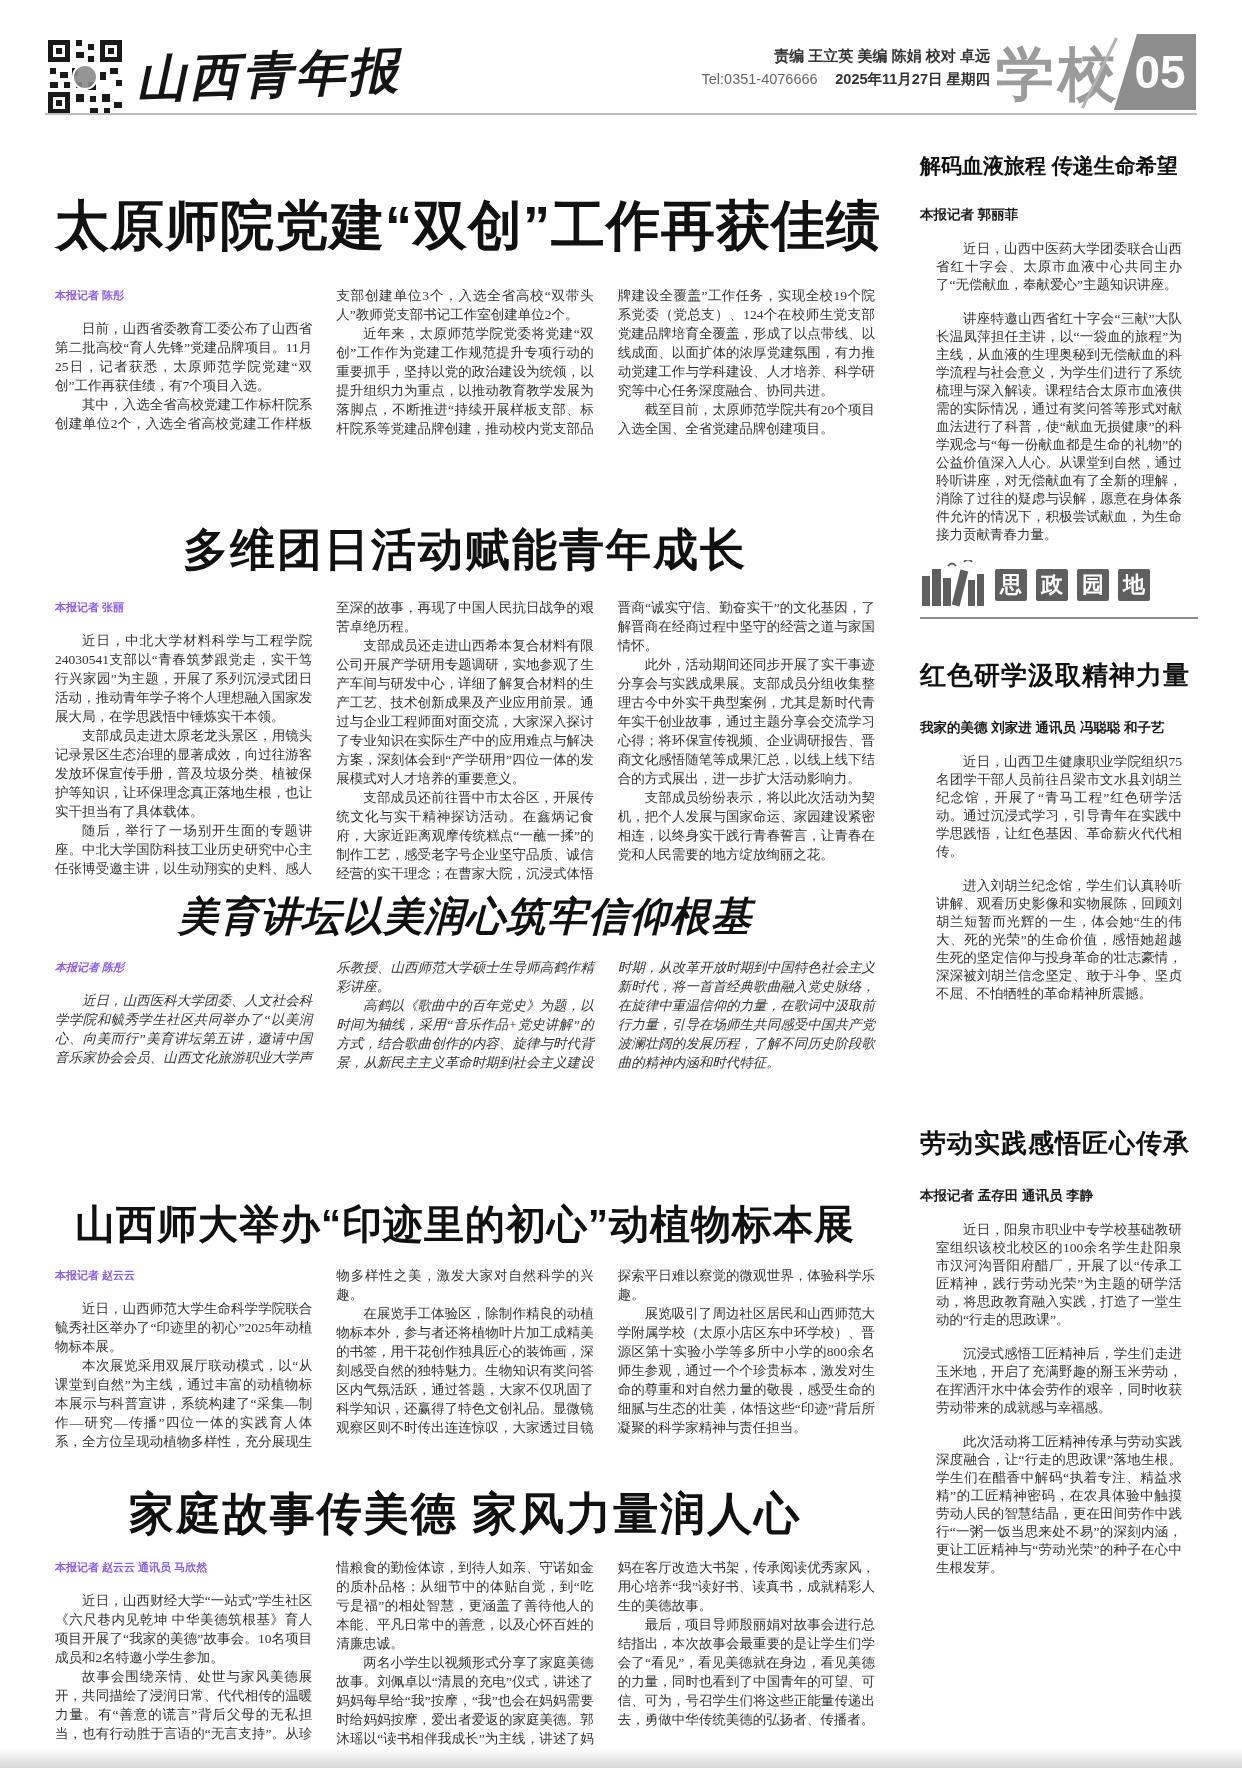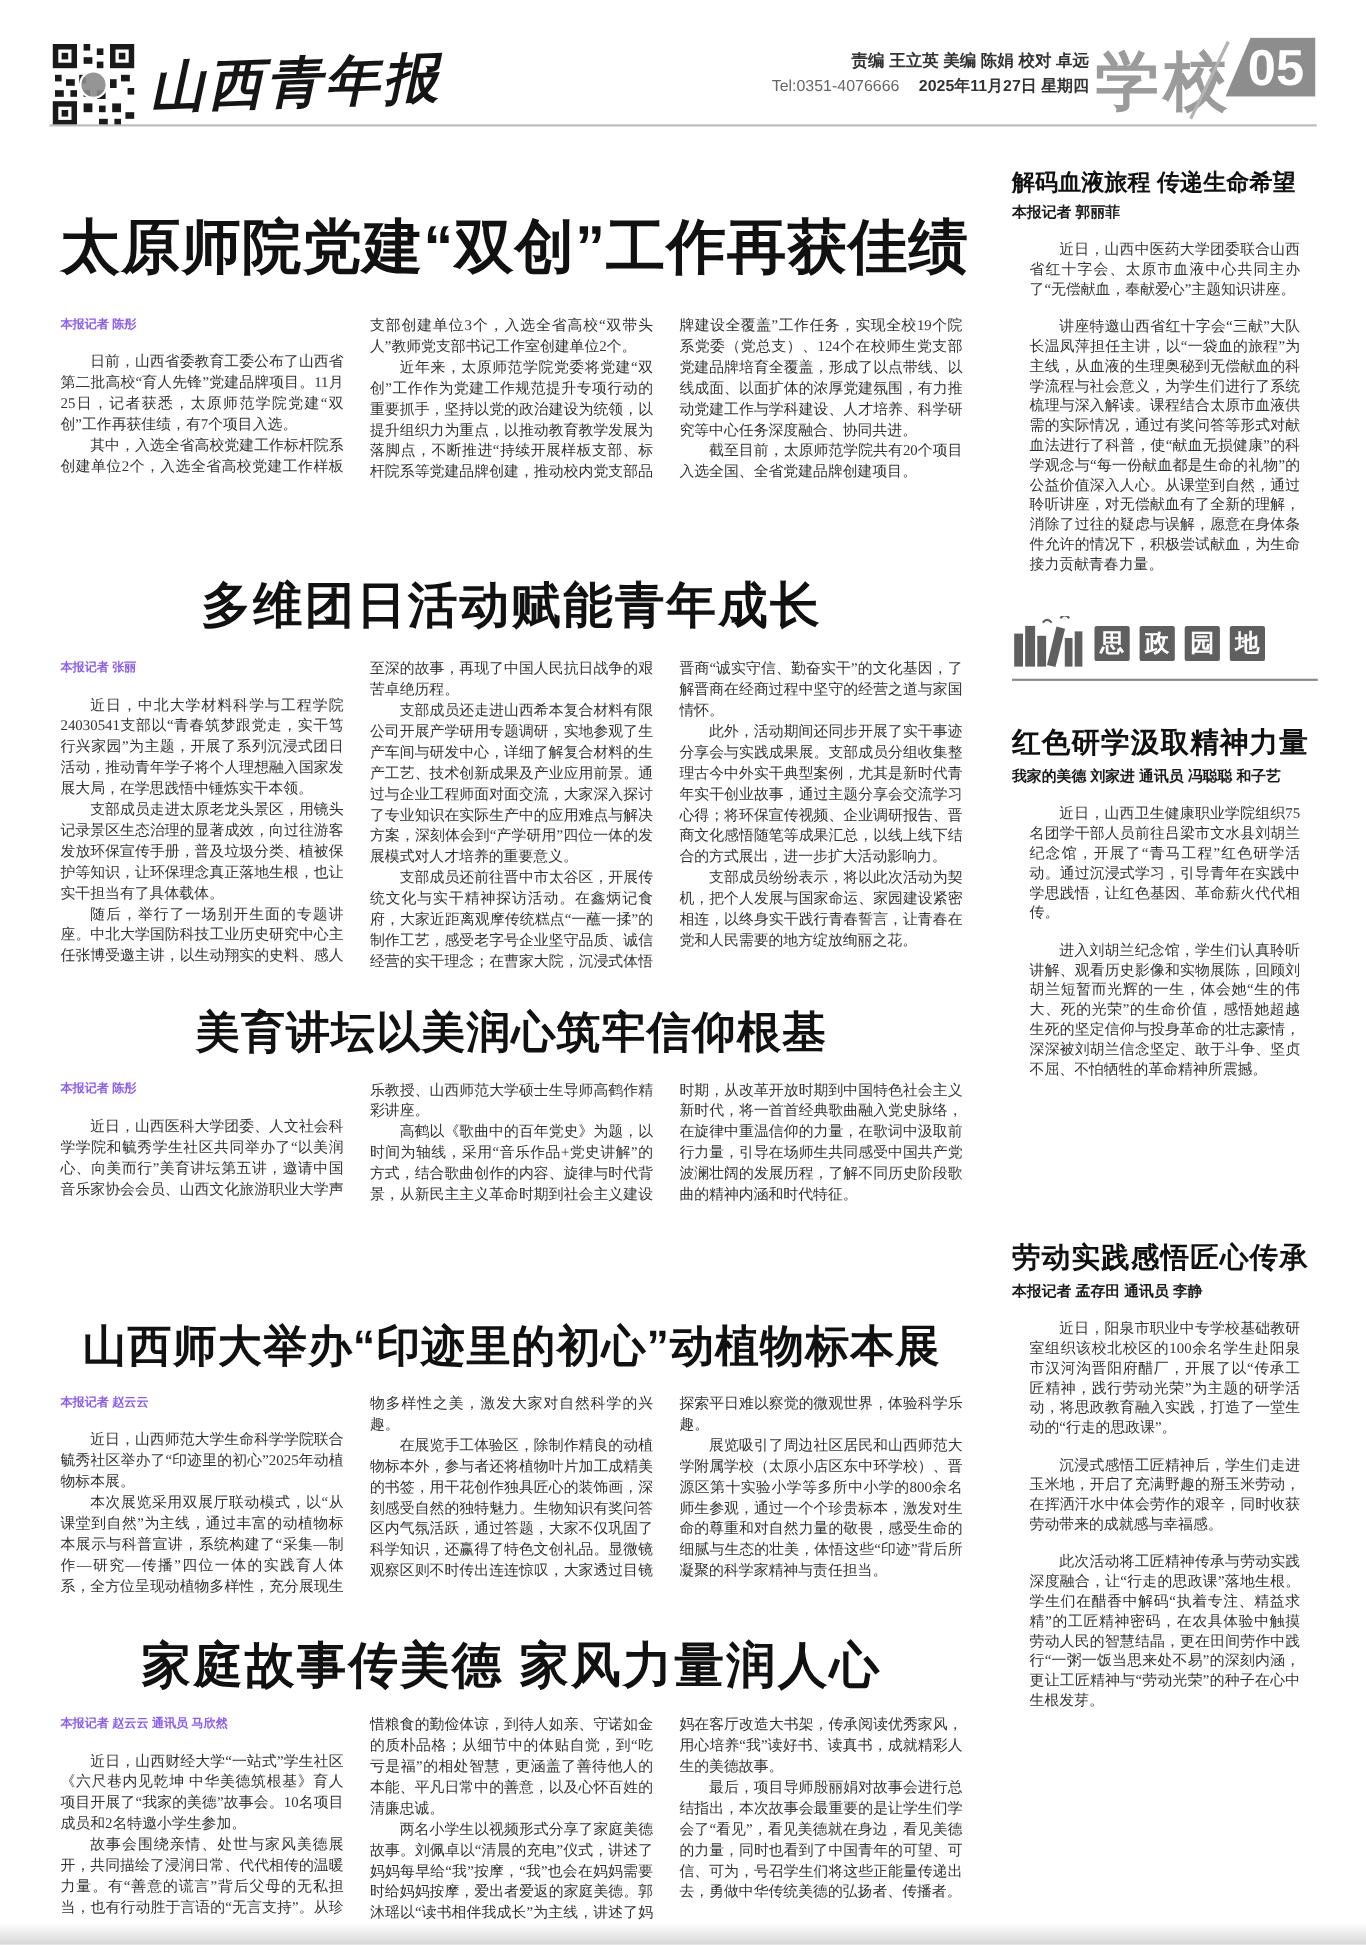--- a/index.html
+++ b/index.html
@@ -12,21 +12,21 @@
             transform:rotate(-2deg);white-space:nowrap;}
   .hdr-info{position:absolute;left:560px;top:46px;width:430px;text-align:right;line-height:1.35;}
   .hdr-editors{font-family:"Liberation Sans",sans-serif;font-weight:bold;font-size:15px;color:#333;}
   .hdr-line2{margin-top:4px;font-size:14.5px;}
   .hdr-tel{color:#666;font-family:"Liberation Sans",sans-serif;}
   .hdr-date{font-family:"Liberation Sans",sans-serif;font-weight:bold;color:#333;margin-left:14px;}
   .section-label{position:absolute;left:996px;top:36px;font-size:58px;font-weight:bold;
                  color:#9b9b9b;letter-spacing:4px;font-family:"Liberation Serif",serif;}
   .hdr-slash{position:absolute;left:1098px;top:34px;width:3px;height:78px;background:#b3b3b3;
              transform:rotate(26deg);}
-  .page-num{position:absolute;left:1114px;top:34px;width:82px;height:54px;background:#8d8d8d;
+  .page-num{position:absolute;left:1114px;top:34px;width:82px;height:76px;background:#8d8d8d;
             clip-path:polygon(28% 0,100% 0,100% 100%,0 100%);display:flex;align-items:center;
             justify-content:center;}
   .page-num span{color:#fff;font-size:46px;font-weight:bold;font-family:"Liberation Sans",sans-serif;
                  padding-left:10px;}
   .hdr-rule{position:absolute;left:45px;top:113px;width:1152px;height:2px;background:#bdbdbd;}
   
   .article{position:absolute;left:55px;width:820px;}
   .a-headline{font-family:"Liberation Sans",sans-serif;font-weight:900;color:#111;
               text-align:center;white-space:nowrap;margin-top:48px;}
   .hl-xl{font-size:54px;line-height:62px;letter-spacing:1px;}
@@ -36,21 +36,21 @@
           margin:0 0 14px 0;}
   .a-body{columns:3;column-gap:24px;text-align:justify;font-size:13.5px;line-height:19px;color:#333;}
   .a-body .para{margin:0;text-indent:2em;}
   .mt1{margin-top:30px;} .mt2{margin-top:22px;} .mt3{margin-top:18px;}
   
   .side{position:absolute;left:920px;width:278px;}
   .s-headline{font-family:"Liberation Sans",sans-serif;font-weight:900;color:#111;white-space:nowrap;}
   .s-hl-a{font-size:21px;letter-spacing:0px;}
   .s-hl-b{font-size:26px;letter-spacing:1px;}
   .s-byline{font-family:"Liberation Sans",sans-serif;font-weight:bold;font-size:13.5px;color:#1c1c1c;
-            margin-top:4px;white-space:nowrap;}
+            margin-top:26px;white-space:nowrap;}
   .s-body{margin-top:12px;text-align:justify;font-size:13.5px;line-height:18px;color:#333;}
   .s-body .para{margin:16px;text-indent:2em;}
   
   .badge{position:absolute;left:920px;top:560px;width:278px;}
   .badge-row{display:flex;align-items:center;gap:9px;}
   .badge-icon{flex:0 0 auto;}
   .badge-char{width:32px;height:32px;background:#5f5f5f;color:#fff;border-radius:2px;
               display:flex;align-items:center;justify-content:center;font-size:22px;font-weight:bold;
               font-family:"Liberation Sans",sans-serif;}
   .badge-rule{margin-top:7px;border-bottom:2px solid #8a8a8a;}
@@ -130,21 +130,21 @@
   </div>
 
   <div class="article" style="top:476px;">
     <div class="a-headline hl-l">多维团日活动赋能青年成长</div>
     <div class="a-body mt2">
       <div class="byline">本报记者 张丽</div>
       <div style="display:contents;"><p class="para">近日，中北大学材料科学与工程学院24030541支部以“青春筑梦跟党走，实干笃行兴家园”为主题，开展了系列沉浸式团日活动，推动青年学子将个人理想融入国家发展大局，在学思践悟中锤炼实干本领。</p><p class="para">支部成员走进太原老龙头景区，用镜头记录景区生态治理的显著成效，向过往游客发放环保宣传手册，普及垃圾分类、植被保护等知识，让环保理念真正落地生根，也让实干担当有了具体载体。</p><p class="para">随后，举行了一场别开生面的专题讲座。中北大学国防科技工业历史研究中心主任张博受邀主讲，以生动翔实的史料、感人至深的故事，再现了中国人民抗日战争的艰苦卓绝历程。</p><p class="para">支部成员还走进山西希本复合材料有限公司开展产学研用专题调研，实地参观了生产车间与研发中心，详细了解复合材料的生产工艺、技术创新成果及产业应用前景。通过与企业工程师面对面交流，大家深入探讨了专业知识在实际生产中的应用难点与解决方案，深刻体会到“产学研用”四位一体的发展模式对人才培养的重要意义。</p><p class="para">支部成员还前往晋中市太谷区，开展传统文化与实干精神探访活动。在鑫炳记食府，大家近距离观摩传统糕点“一蘸一揉”的制作工艺，感受老字号企业坚守品质、诚信经营的实干理念；在曹家大院，沉浸式体悟晋商“诚实守信、勤奋实干”的文化基因，了解晋商在经商过程中坚守的经营之道与家国情怀。</p><p class="para">此外，活动期间还同步开展了实干事迹分享会与实践成果展。支部成员分组收集整理古今中外实干典型案例，尤其是新时代青年实干创业故事，通过主题分享会交流学习心得；将环保宣传视频、企业调研报告、晋商文化感悟随笔等成果汇总，以线上线下结合的方式展出，进一步扩大活动影响力。</p><p class="para">支部成员纷纷表示，将以此次活动为契机，把个人发展与国家命运、家园建设紧密相连，以终身实干践行青春誓言，让青春在党和人民需要的地方绽放绚丽之花。</p></div>
     </div>
   </div>
 
-  <div class="article" style="top:867px;">
+  <div class="article" style="top:844px;font-style:italic;">
     <div class="a-headline hl-m">美育讲坛以美润心筑牢信仰根基</div>
     <div class="a-body mt3">
       <div class="byline">本报记者 陈彤</div>
       <div style="display:contents;"><p class="para">近日，山西医科大学团委、人文社会科学学院和毓秀学生社区共同举办了“以美润心、向美而行”美育讲坛第五讲，邀请中国音乐家协会会员、山西文化旅游职业大学声乐教授、山西师范大学硕士生导师高鹤作精彩讲座。</p><p class="para">高鹤以《歌曲中的百年党史》为题，以时间为轴线，采用“音乐作品+党史讲解”的方式，结合歌曲创作的内容、旋律与时代背景，从新民主主义革命时期到社会主义建设时期，从改革开放时期到中国特色社会主义新时代，将一首首经典歌曲融入党史脉络，在旋律中重温信仰的力量，在歌词中汲取前行力量，引导在场师生共同感受中国共产党波澜壮阔的发展历程，了解不同历史阶段歌曲的精神内涵和时代特征。</p></div>
     </div>
   </div>
 
   <div class="article" style="top:1152px;">
     <div class="a-headline hl-m">山西师大举办“印迹里的初心”动植物标本展</div>
     <div class="a-body mt3">

